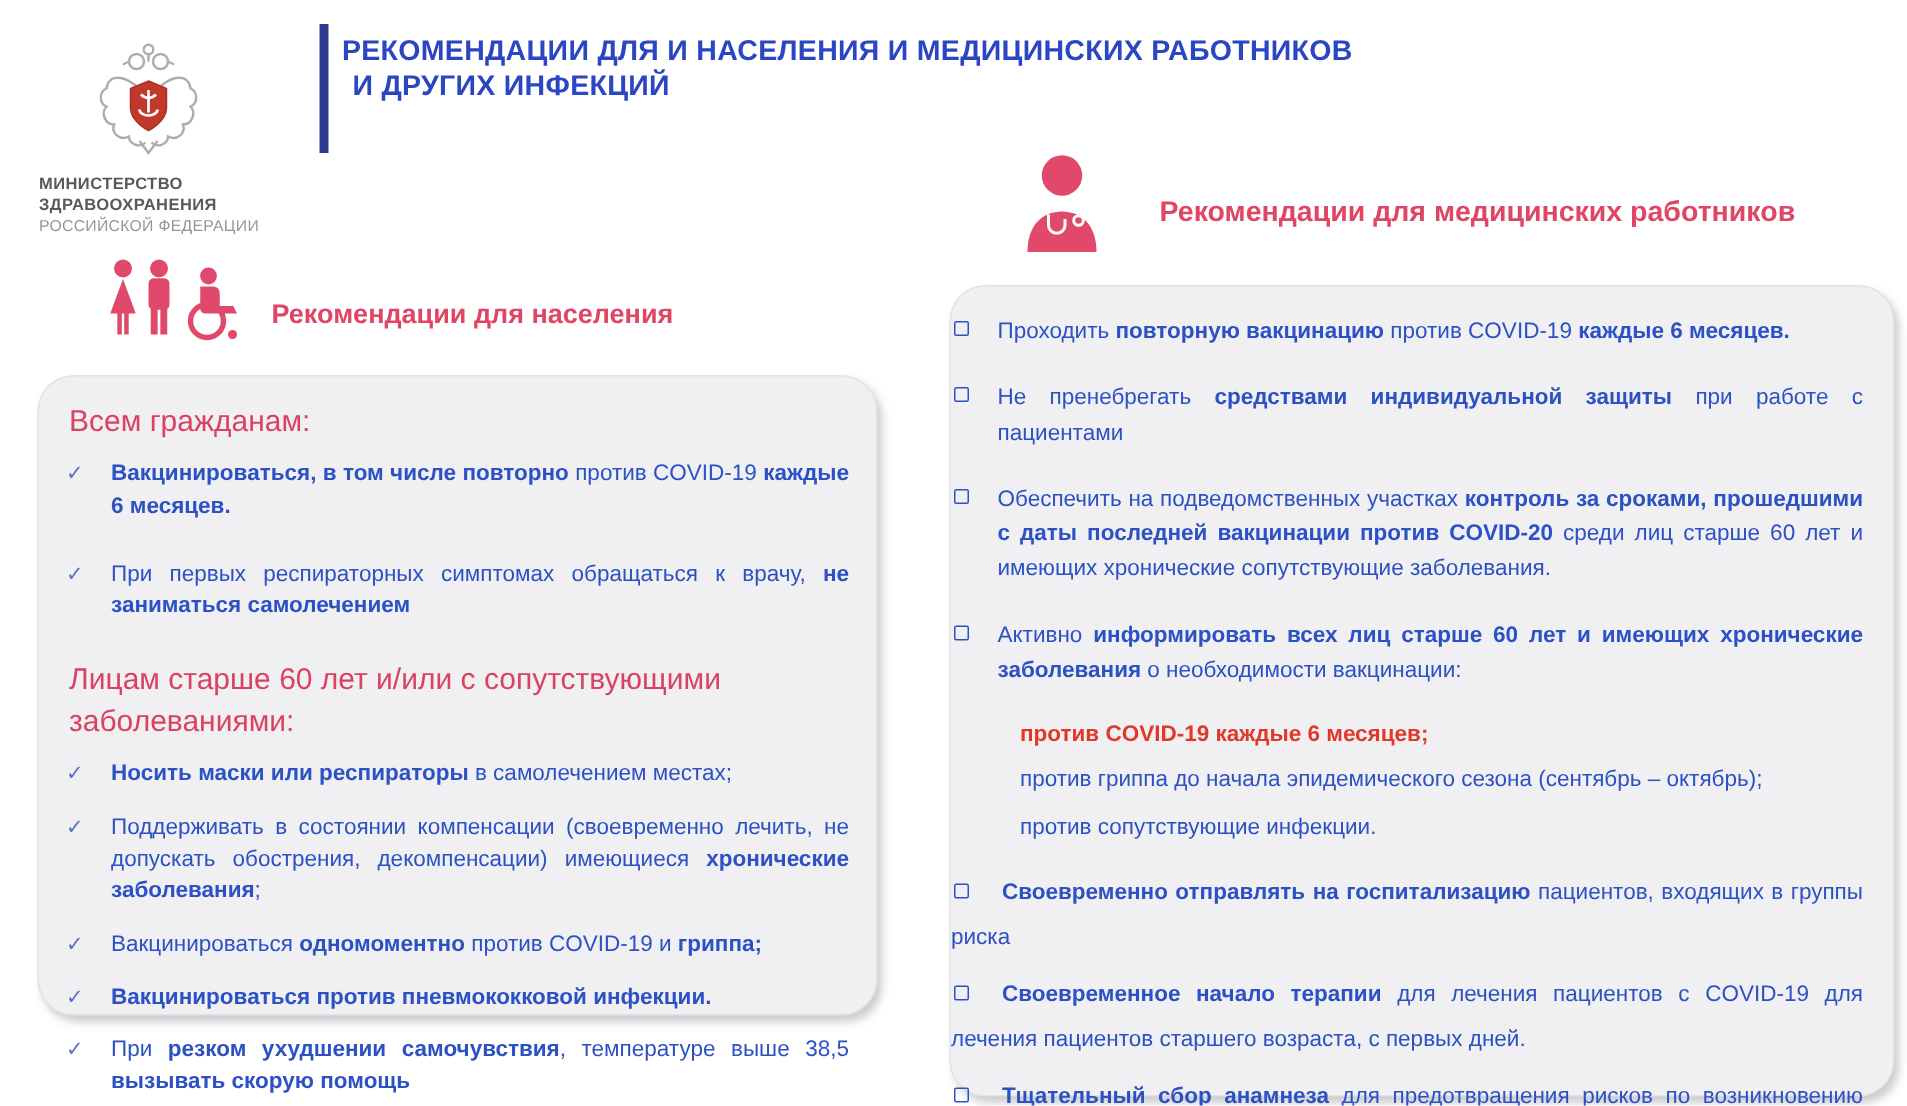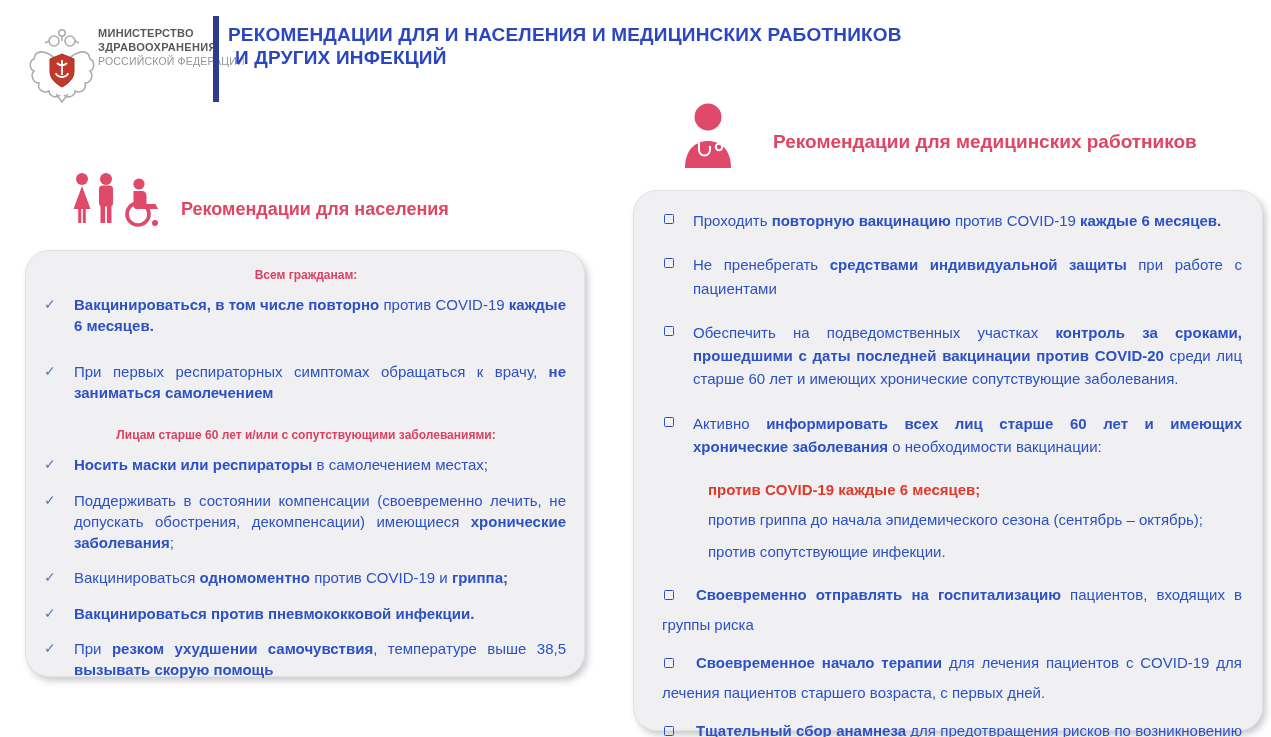--- a/index.html
+++ b/index.html
@@ -11,41 +11,41 @@
     --alert-red:#E1382A;
     --icon-pink:#E0496A;
     --panel-bg:#F0F0F2;
   }
   *{box-sizing:border-box;}
   html,body{margin:0;padding:0;}
   body{font-family:"Liberation Sans",sans-serif;background:#fff;}
   .page{position:relative;width:1271px;height:737px;background:#fff;overflow:hidden;}
 
   
-  .logo-block{position:absolute;left:26px;top:26px;display:flex;}
+  .logo-block{position:absolute;left:26px;top:26px;display:flex;align-items:center;gap:12px;flex-direction:column;}
   .logo-text{line-height:14px;}
   .logo-l1,.logo-l2{font-size:11px;font-weight:bold;color:#58595B;letter-spacing:.3px;}
   .logo-l3{font-size:10.5px;color:#939598;letter-spacing:.2px;}
   .title-bar{position:absolute;left:213px;top:16px;width:6px;height:86px;background:var(--divider-navy);}
   .title{position:absolute;left:228px;top:23px;font-size:19px;font-weight:bold;color:var(--title-blue);line-height:23px;letter-spacing:.2px;}
   .title .indent{padding-left:7px;}
 
   
   .people-icons{position:absolute;left:70px;top:172px;}
   .left-title{position:absolute;left:181px;top:199px;margin:0;font-size:18px;font-weight:bold;color:var(--heading-pink);}
   .doctor-badge{position:absolute;left:678px;top:101px;}
   .right-title{position:absolute;left:773px;top:131px;margin:0;font-size:19px;font-weight:bold;color:var(--heading-pink);}
 
   
   .panel{position:absolute;background:var(--panel-bg);border:1px solid #E2E2E6;border-radius:24px;
          box-shadow:3px 4px 6px rgba(110,110,120,.35);color:var(--body-blue);}
   .left-panel{left:25px;top:250px;width:560px;height:427px;padding:14px 18px 10px 18px;font-size:15px;line-height:1.42;}
-  .right-panel{left:633px;top:190px;width:630px;height:541px;padding:18px 20px 12px 28px;font-size:15px;line-height:1.55;}
-
-  .panel-heading{font-size:12px;font-weight:bold;color:var(--panel-heading-red);margin:2px 0 10px 2px;text-align:center;}
+  .right-panel{left:633px;top:190px;width:630px;height:541px;padding:18px 20px 12px 0;font-size:15px;line-height:1.55;}
+
+  .panel-heading{font-size:20px;font-weight:normal;color:var(--panel-heading-red);margin:2px 0 10px 2px;}
   .panel-heading.mt{margin-top:10px;}
 
   .li{display:flex;margin-bottom:14px;}
   .list-a .li{margin-bottom:24px;}
   .list-b .li{margin-bottom:14px;}
   .li-text{flex:1;text-align:justify;}
   .marker{flex:none;}
   .marker.check{width:30px;color:#5673BC;font-size:14px;padding-top:1px;}
   .marker.box{width:10px;height:10px;border:1.6px solid var(--body-blue);border-radius:1.5px;margin:5px 19px 0 2px;}
 

